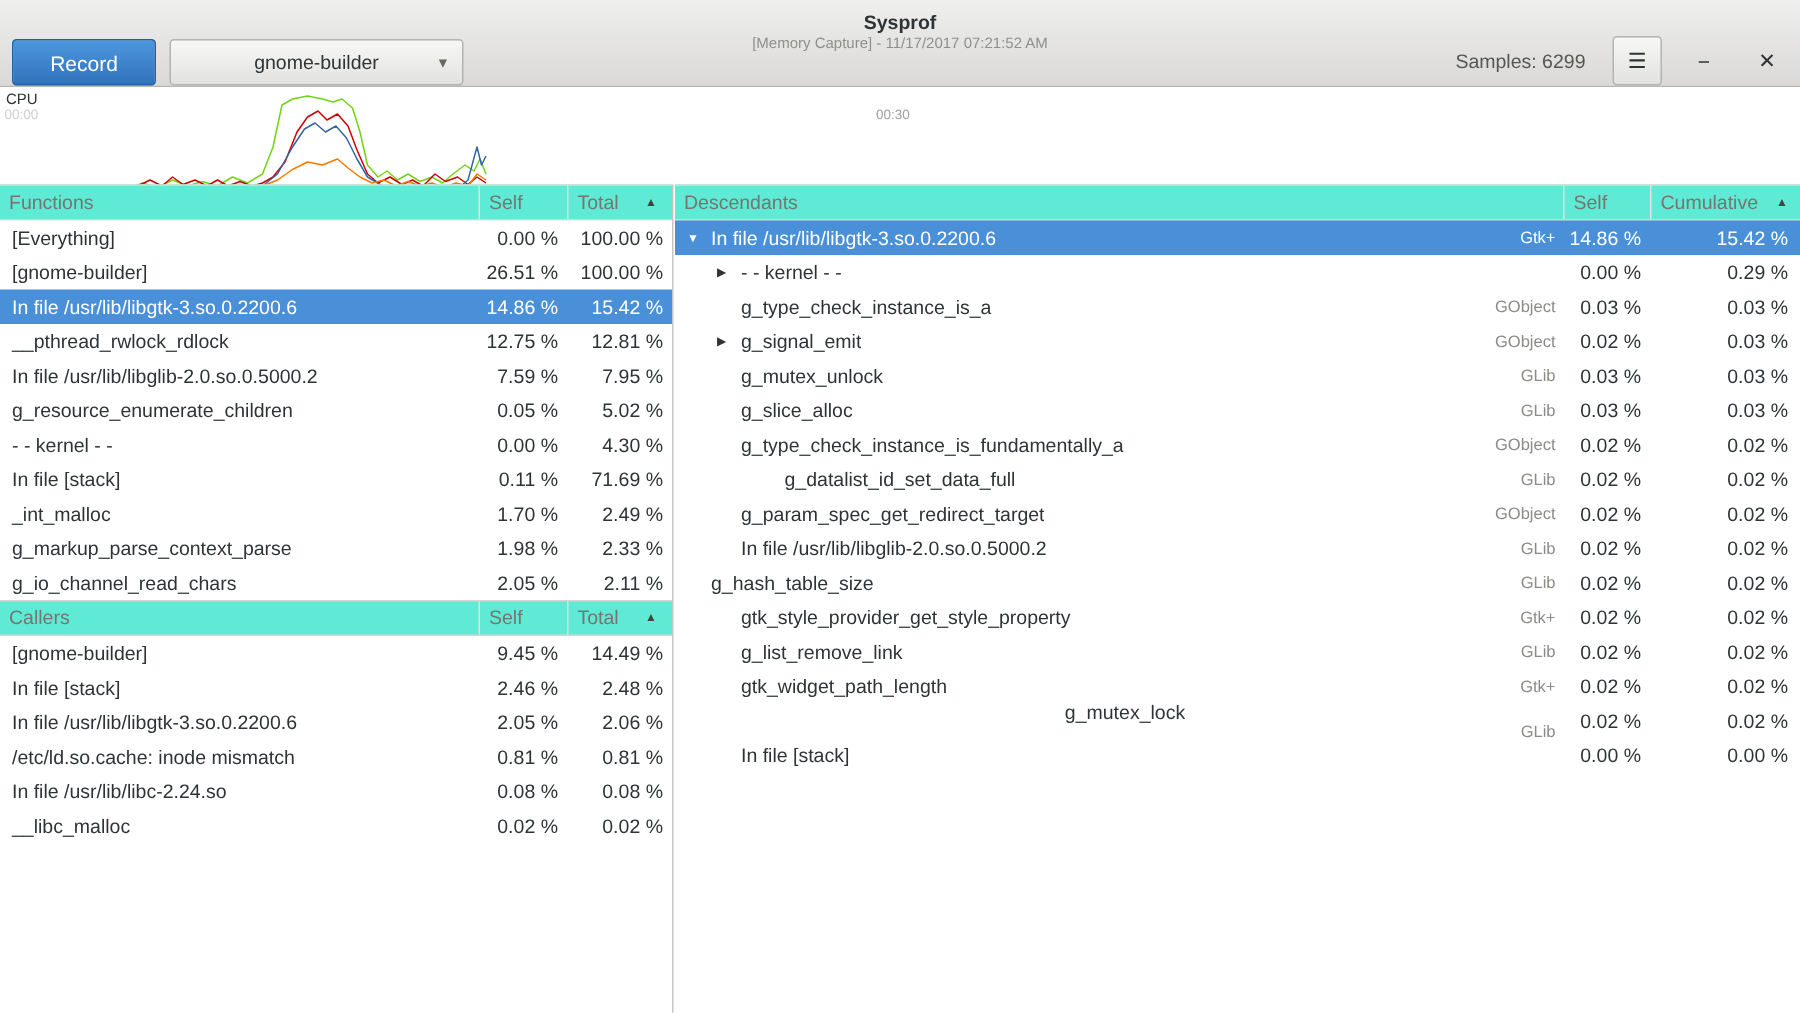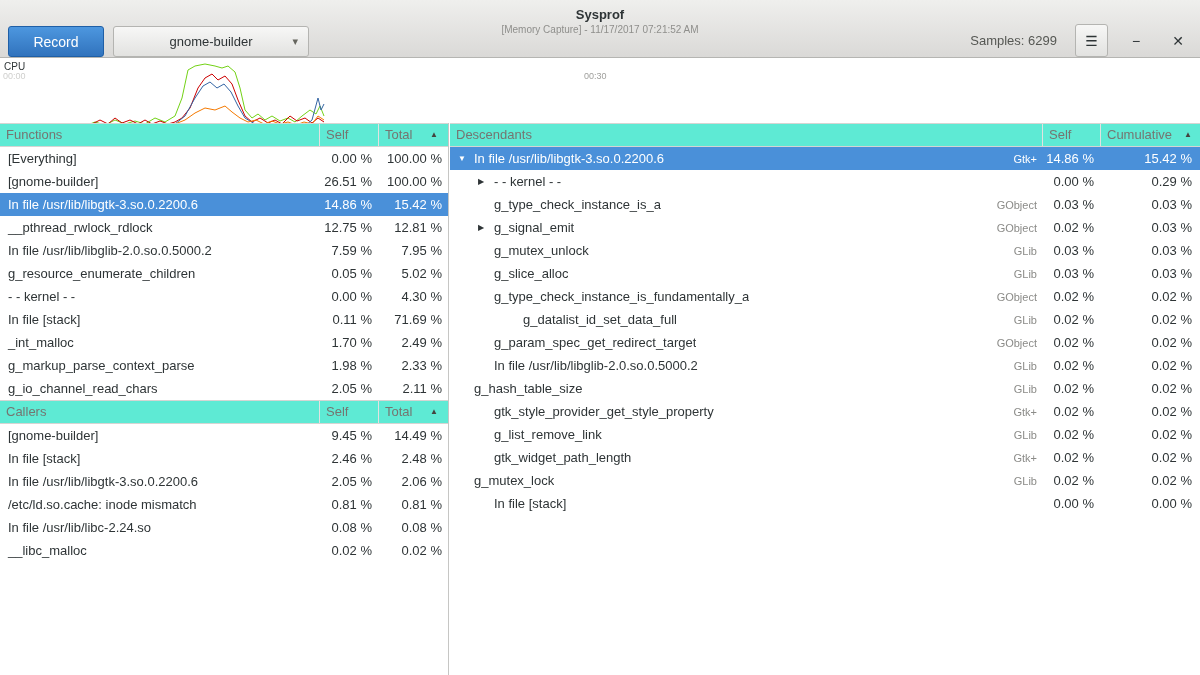--- a/index.html
+++ b/index.html
@@ -361,21 +361,21 @@
       <div class="trow">
         <div class="name" style="padding-left: 28px;">
           <span class="expander"></span>
           <span class="fname">gtk_widget_path_length</span>
           <span class="lib">Gtk+</span>
         </div>
         <div class="num dself">0.02 %</div>
         <div class="num cum">0.02 %</div>
       </div>
       <div class="trow">
-        <div class="name" style="">
+        <div class="name" style=" flex-direction: column;">
           <span class="expander"></span>
           <span class="fname">g_mutex_lock</span>
           <span class="lib">GLib</span>
         </div>
         <div class="num dself">0.02 %</div>
         <div class="num cum">0.02 %</div>
       </div>
       <div class="trow">
         <div class="name" style="padding-left: 28px;">
           <span class="expander"></span>

